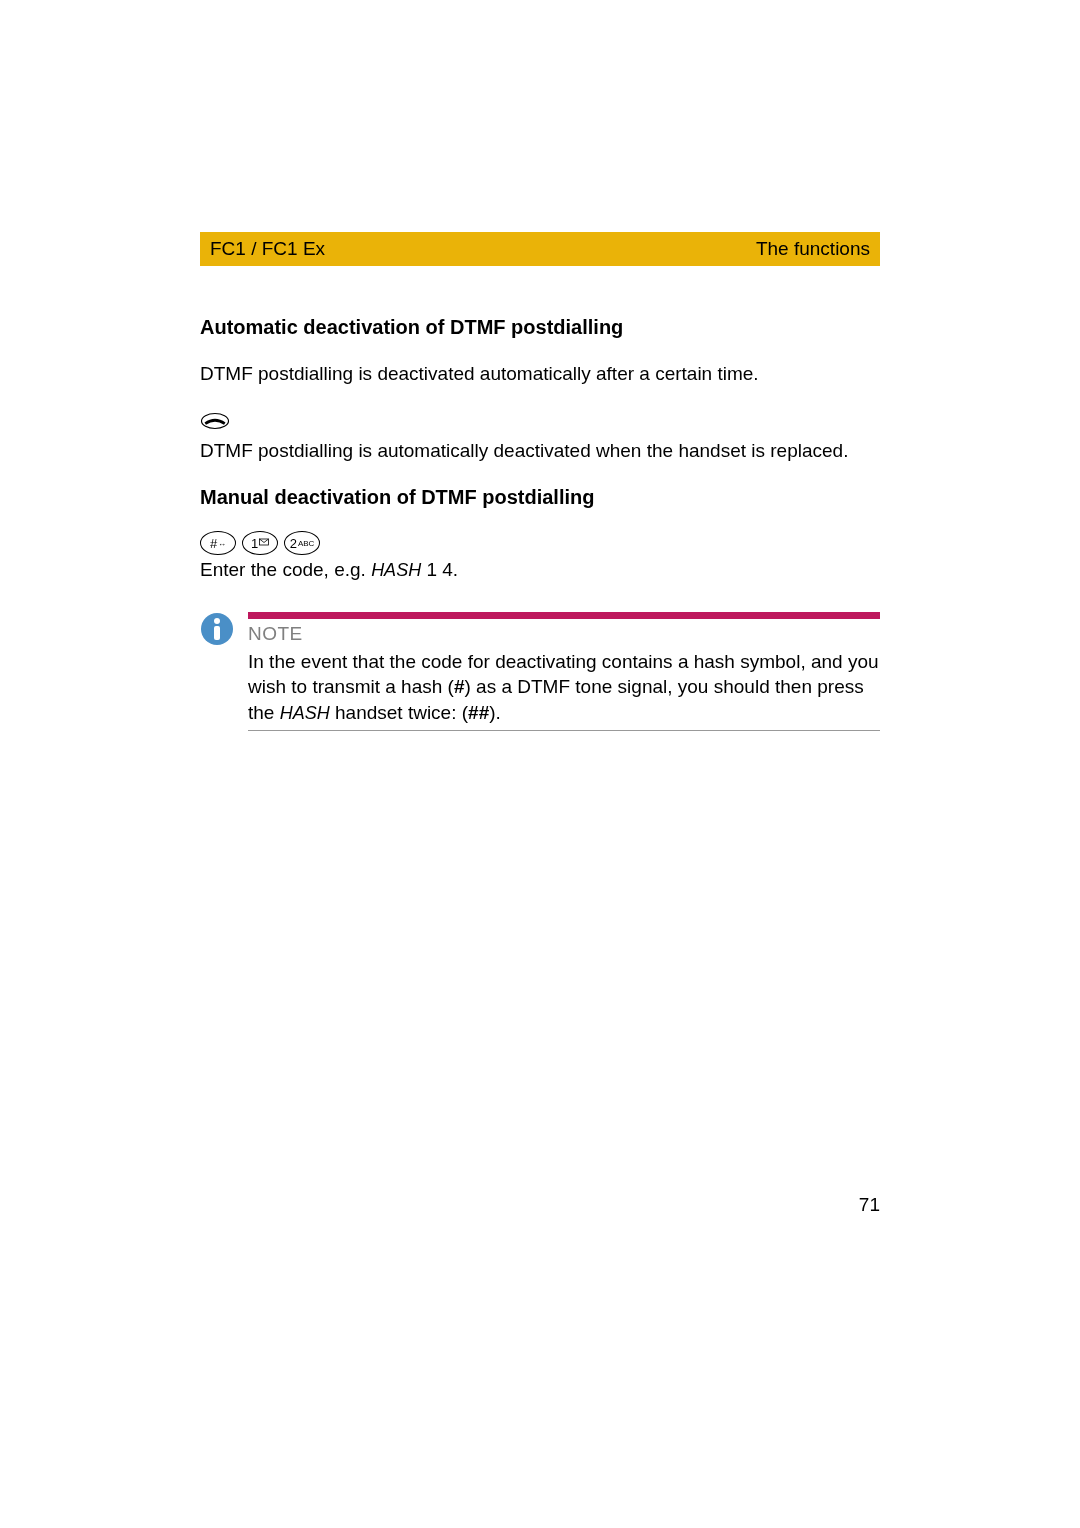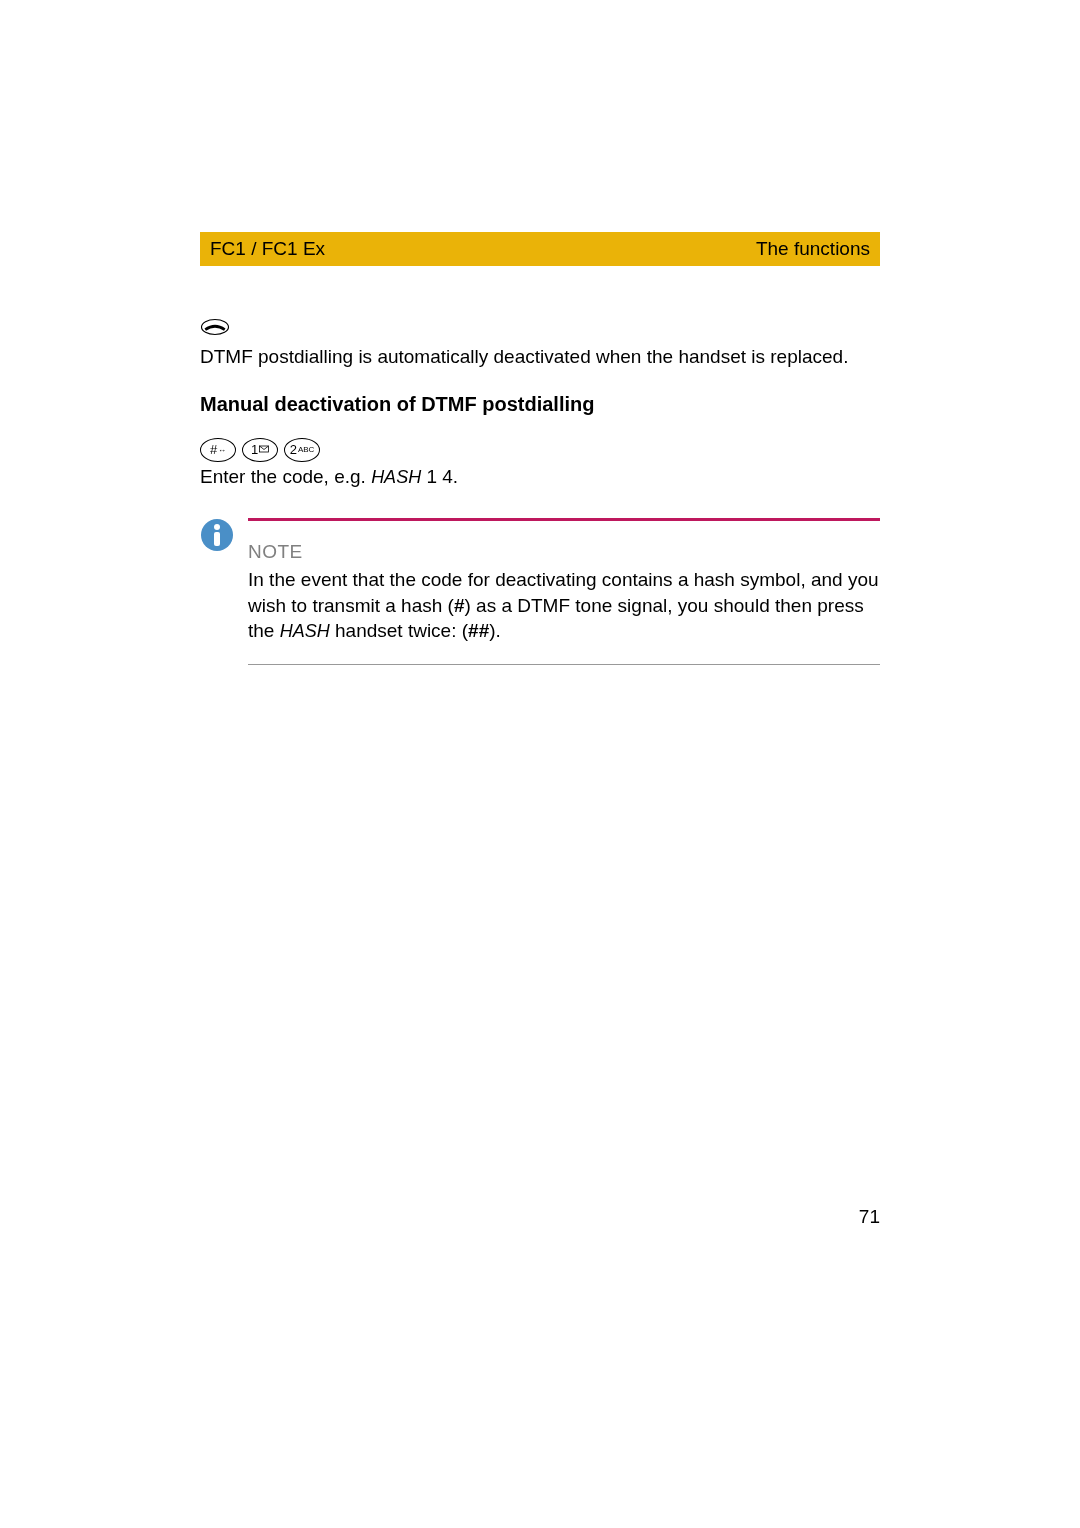--- a/index.html
+++ b/index.html
@@ -79,23 +79,23 @@
     .note-block {
       display: flex;
       margin-top: 28px;
     }
     .note-icon-col {
       width: 48px;
       flex-shrink: 0;
     }
     .note-content {
       flex: 1;
-      border-top: 3px solid #be185d;
+      border-top: 7px solid #be185d;
       border-bottom: 1px solid #999;
-      padding: 20px 0;
+      padding: 4px 0;
     }
     .note-title {
       color: #808080;
       font-size: 19px;
       margin-bottom: 4px;
       letter-spacing: 0.5px;
     }
     .note-text {
       font-size: 19px;
       line-height: 1.35;
@@ -104,39 +104,41 @@
       font-variant: small-caps;
       font-size: 18px;
       font-style: italic;
     }
     .info-icon svg {
       width: 34px;
       height: 34px;
     }
     .page-number {
       position: absolute;
-      bottom: 300px;
+      bottom: 312px;
       right: 200px;
       font-size: 19px;
     }
     .section-gap {
       margin-top: 20px;
     }
   </style>
 </head>
 <body>
 
 <div class="page">
 
   <div class="header-bar">
     <span class="header-left">FC1 / FC1 Ex</span>
     <span class="header-right">The functions</span>
   </div>
 
   <div>
+    <div class="section-heading">Automatic deactivation of DTMF postdialling</div>
+    <div class="body-text">DTMF postdialling is deactivated automatically after a certain time.</div>
 
     <div class="handset-icon">
       <svg viewBox="0 0 40 24">
         <ellipse cx="20" cy="12" rx="18" ry="10" fill="none" stroke="#000" stroke-width="1.5"></ellipse>
         <path d="M 6 14 Q 20 4 34 14 L 32 17 Q 20 9 8 17 Z" fill="#000"></path>
       </svg>
     </div>
     <div class="body-text">DTMF postdialling is automatically deactivated when the handset is replaced.</div>
   </div>
 

